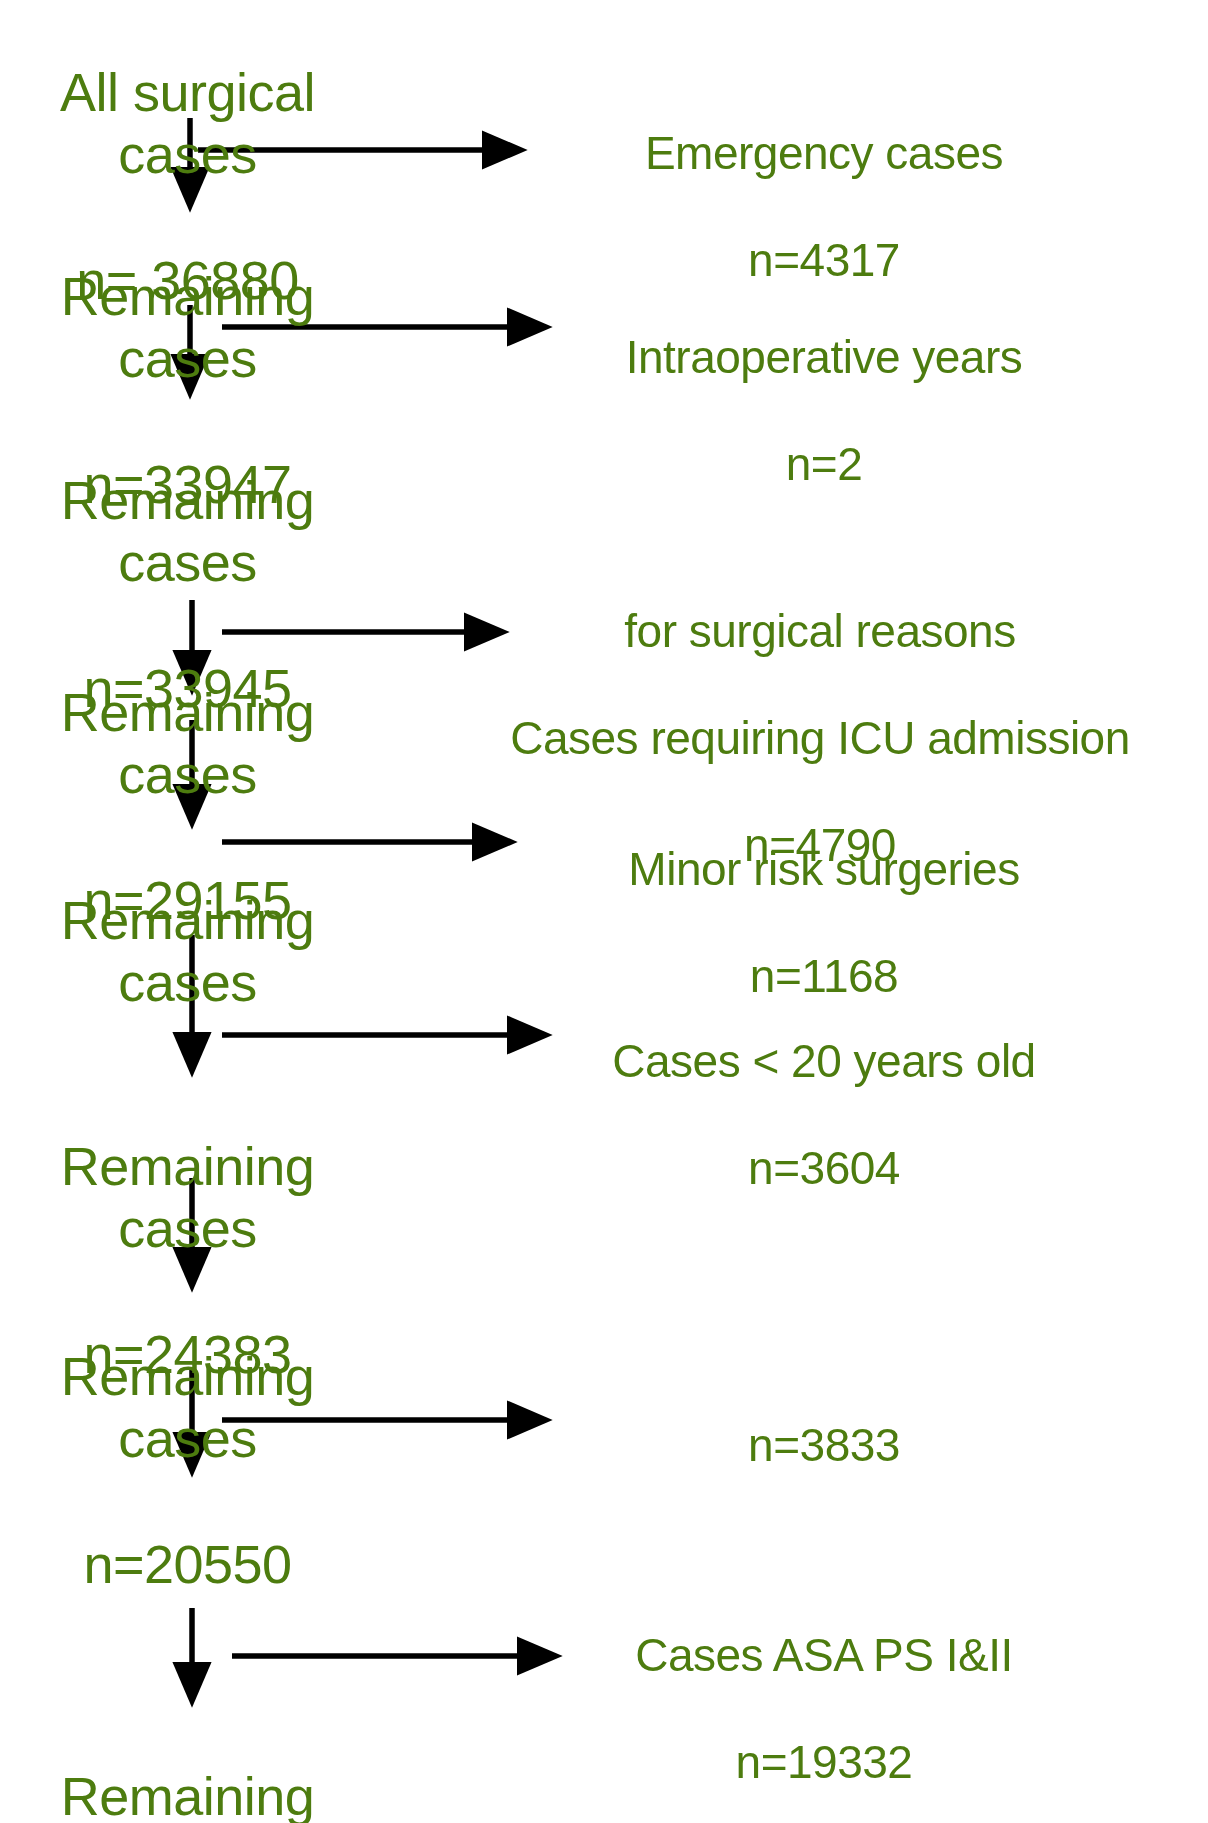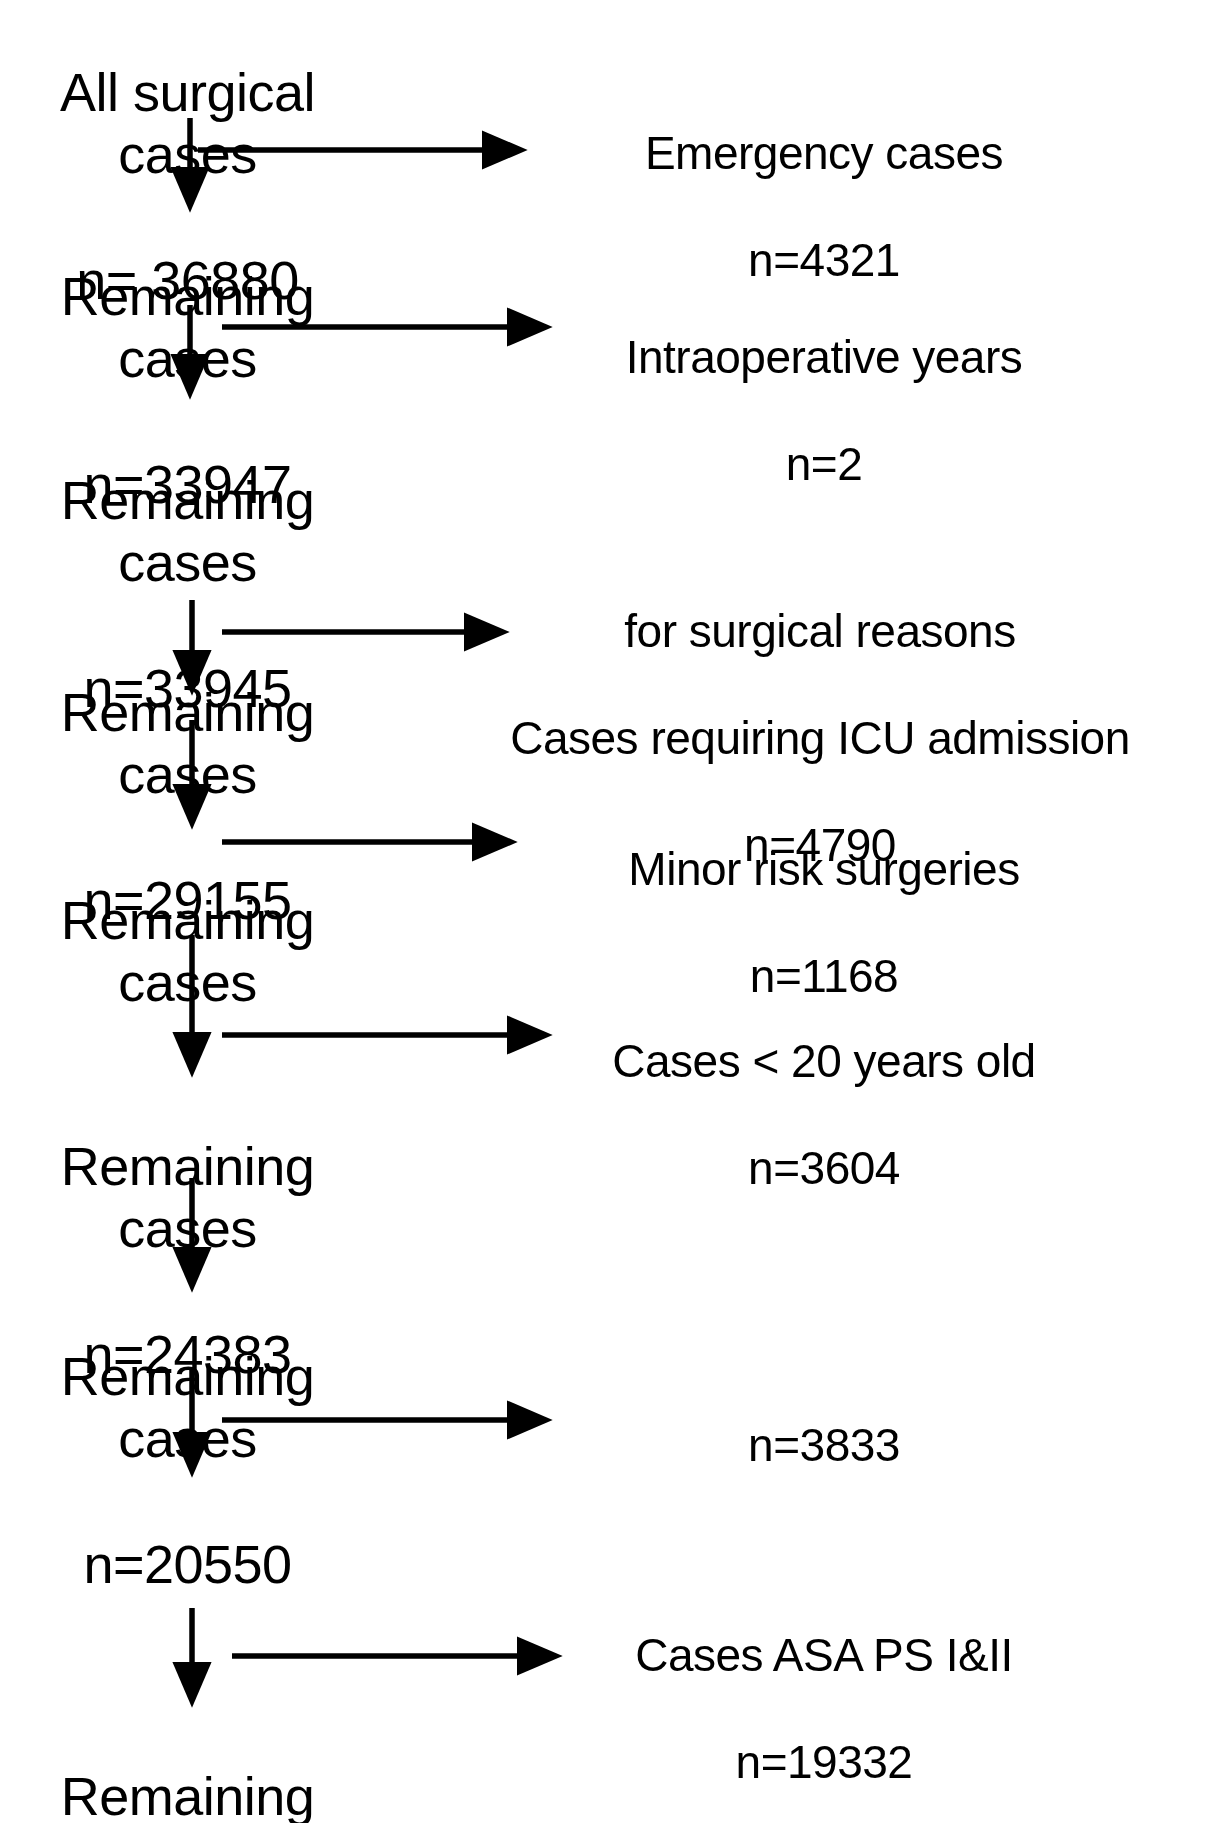--- a/index.html
+++ b/index.html
@@ -7,21 +7,21 @@
     margin: 0;
     padding: 0;
     background: #ffffff;
   }
   #canvas {
     position: relative;
     width: 1208px;
     height: 1823px;
     background: #ffffff;
     font-family: "Liberation Sans", "DejaVu Sans", sans-serif;
-    color: #000000;
+    color: #4d7c0f;
     overflow: hidden;
   }
   .node {
     position: absolute;
     text-align: center;
     line-height: 1.16;
     white-space: pre-line;
     font-weight: 400;
   }
   .node .line {
@@ -116,21 +116,21 @@
     <span class="line">n=20550</span>
   </div>
 
   <div class="node left-node" style="left:0px; top:1702px; width:375px;">
     <span class="line">Remaining cases</span>
     
   </div>
 
   <div class="node right-node" style="left:440px; top:74px; width:768px;">
     <span class="line">Emergency cases</span>
-    <span class="line">n=4321</span>
+    <span class="line">n=4317</span>
   </div>
 
   <div class="node right-node" style="left:440px; top:278px; width:768px;">
     <span class="line">Intraoperative years</span>
     <span class="line">n=2</span>
   </div>
 
   <div class="node right-node" style="left:432px; top:552px; width:776px;">
     <span class="line">for surgical reasons</span>
     <span class="line">Cases requiring ICU admission</span>

